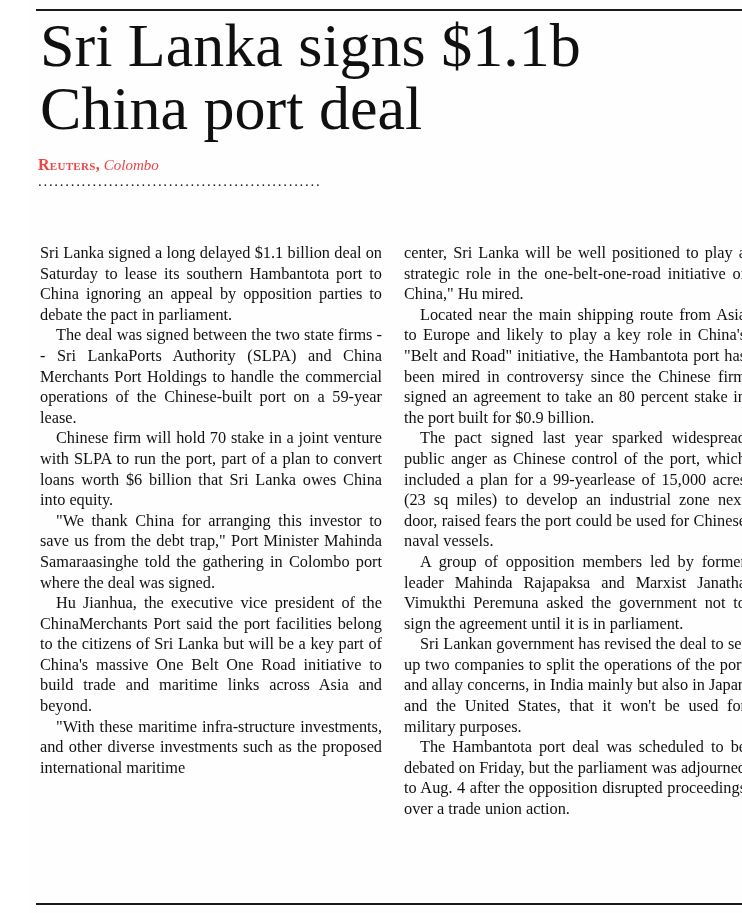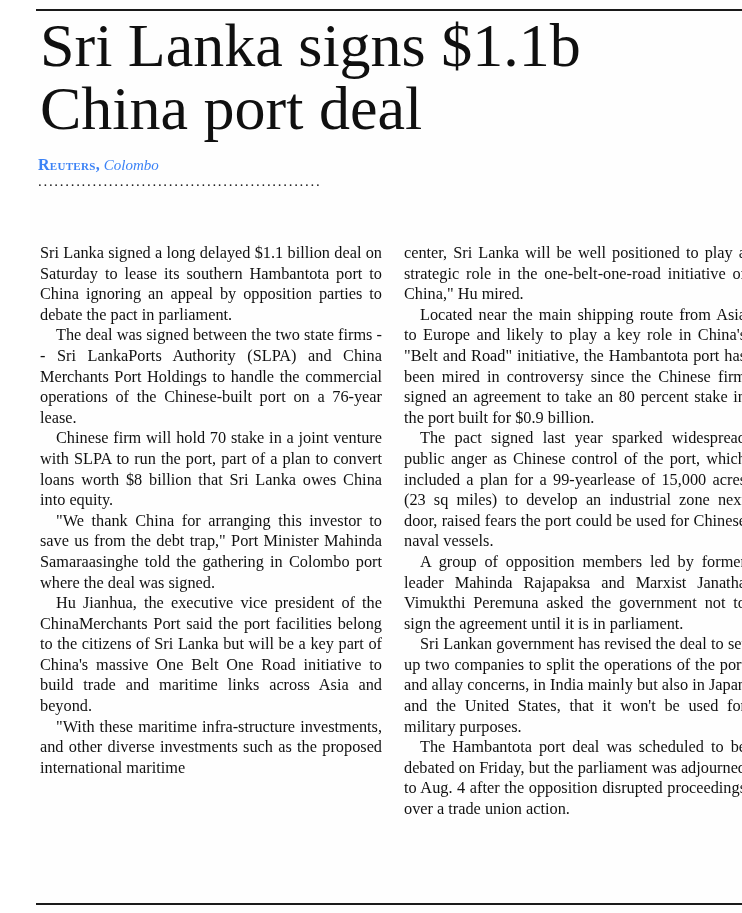--- a/index.html
+++ b/index.html
@@ -66,21 +66,21 @@
     display: block;
     white-space: nowrap;
   }
   .byline-wrap {
     margin-top: 16px;
     width: 342px;
   }
   .byline {
     font-size: 15px;
     line-height: 1.1;
-    color: #3b82f6;
+    color: #ef4444;
     white-space: nowrap;
   }
   .byline .agency {
     font-variant: small-caps;
     font-weight: 700;
     letter-spacing: 0.3px;
     font-size: 16px;
   }
   .byline .place {
     font-style: italic;
@@ -148,22 +148,22 @@
       </div>
       <div class="dotted">....................................................</div>
     </div>
 
   </div>
 
   <div class="columns">
 
     <div class="col left">
       <p>Sri Lanka signed a long delayed $1.1 billion deal on Saturday to lease its southern Hambantota port to China ignoring an appeal by opposition parties to debate the pact in parliament.</p>
-      <p>The deal was signed between the two state firms -- Sri LankaPorts Authority (SLPA) and China Merchants Port Holdings to handle the commercial operations of the Chinese-built port on a 76-year lease.</p>
-      <p>Chinese firm will hold 70 stake in a joint venture with SLPA to run the port, part of a plan to convert loans worth $8 billion that Sri Lanka owes China into equity.</p>
+      <p>The deal was signed between the two state firms -- Sri LankaPorts Authority (SLPA) and China Merchants Port Holdings to handle the commercial operations of the Chinese-built port on a 59-year lease.</p>
+      <p>Chinese firm will hold 70 stake in a joint venture with SLPA to run the port, part of a plan to convert loans worth $6 billion that Sri Lanka owes China into equity.</p>
       <p>"We thank China for arranging this investor to save us from the debt trap," Port Minister Mahinda Samaraasinghe told the gathering in Colombo port where the deal was signed.</p>
       <p>Hu Jianhua, the executive vice president of the ChinaMerchants Port said the port facilities belong to the citizens of Sri Lanka but will be a key part of China's massive One Belt One Road initiative to build trade and maritime links across Asia and beyond.</p>
       <p>"With these maritime infra-structure investments, and other diverse investments such as the proposed international maritime</p>
     </div>
 
     <div class="col right">
       <p>center, Sri Lanka will be well positioned to play a strategic role in the one-belt-one-road initiative of China," Hu mired.</p>
       <p>Located near the main shipping route from Asia to Europe and likely to play a key role in China's "Belt and Road" initiative, the Hambantota port has been mired in controversy since the Chinese firm signed an agreement to take an 80 percent stake in the port built for $0.9 billion.</p>
       <p>The pact signed last year sparked widespread public anger as Chinese control of the port, which included a plan for a 99-yearlease of 15,000 acres (23 sq miles) to develop an industrial zone next door, raised fears the port could be used for Chinese naval vessels.</p>
       <p>A group of opposition members led by former leader Mahinda Rajapaksa and Marxist Janatha Vimukthi Peremuna asked the government not to sign the agreement until it is in parliament.</p>

